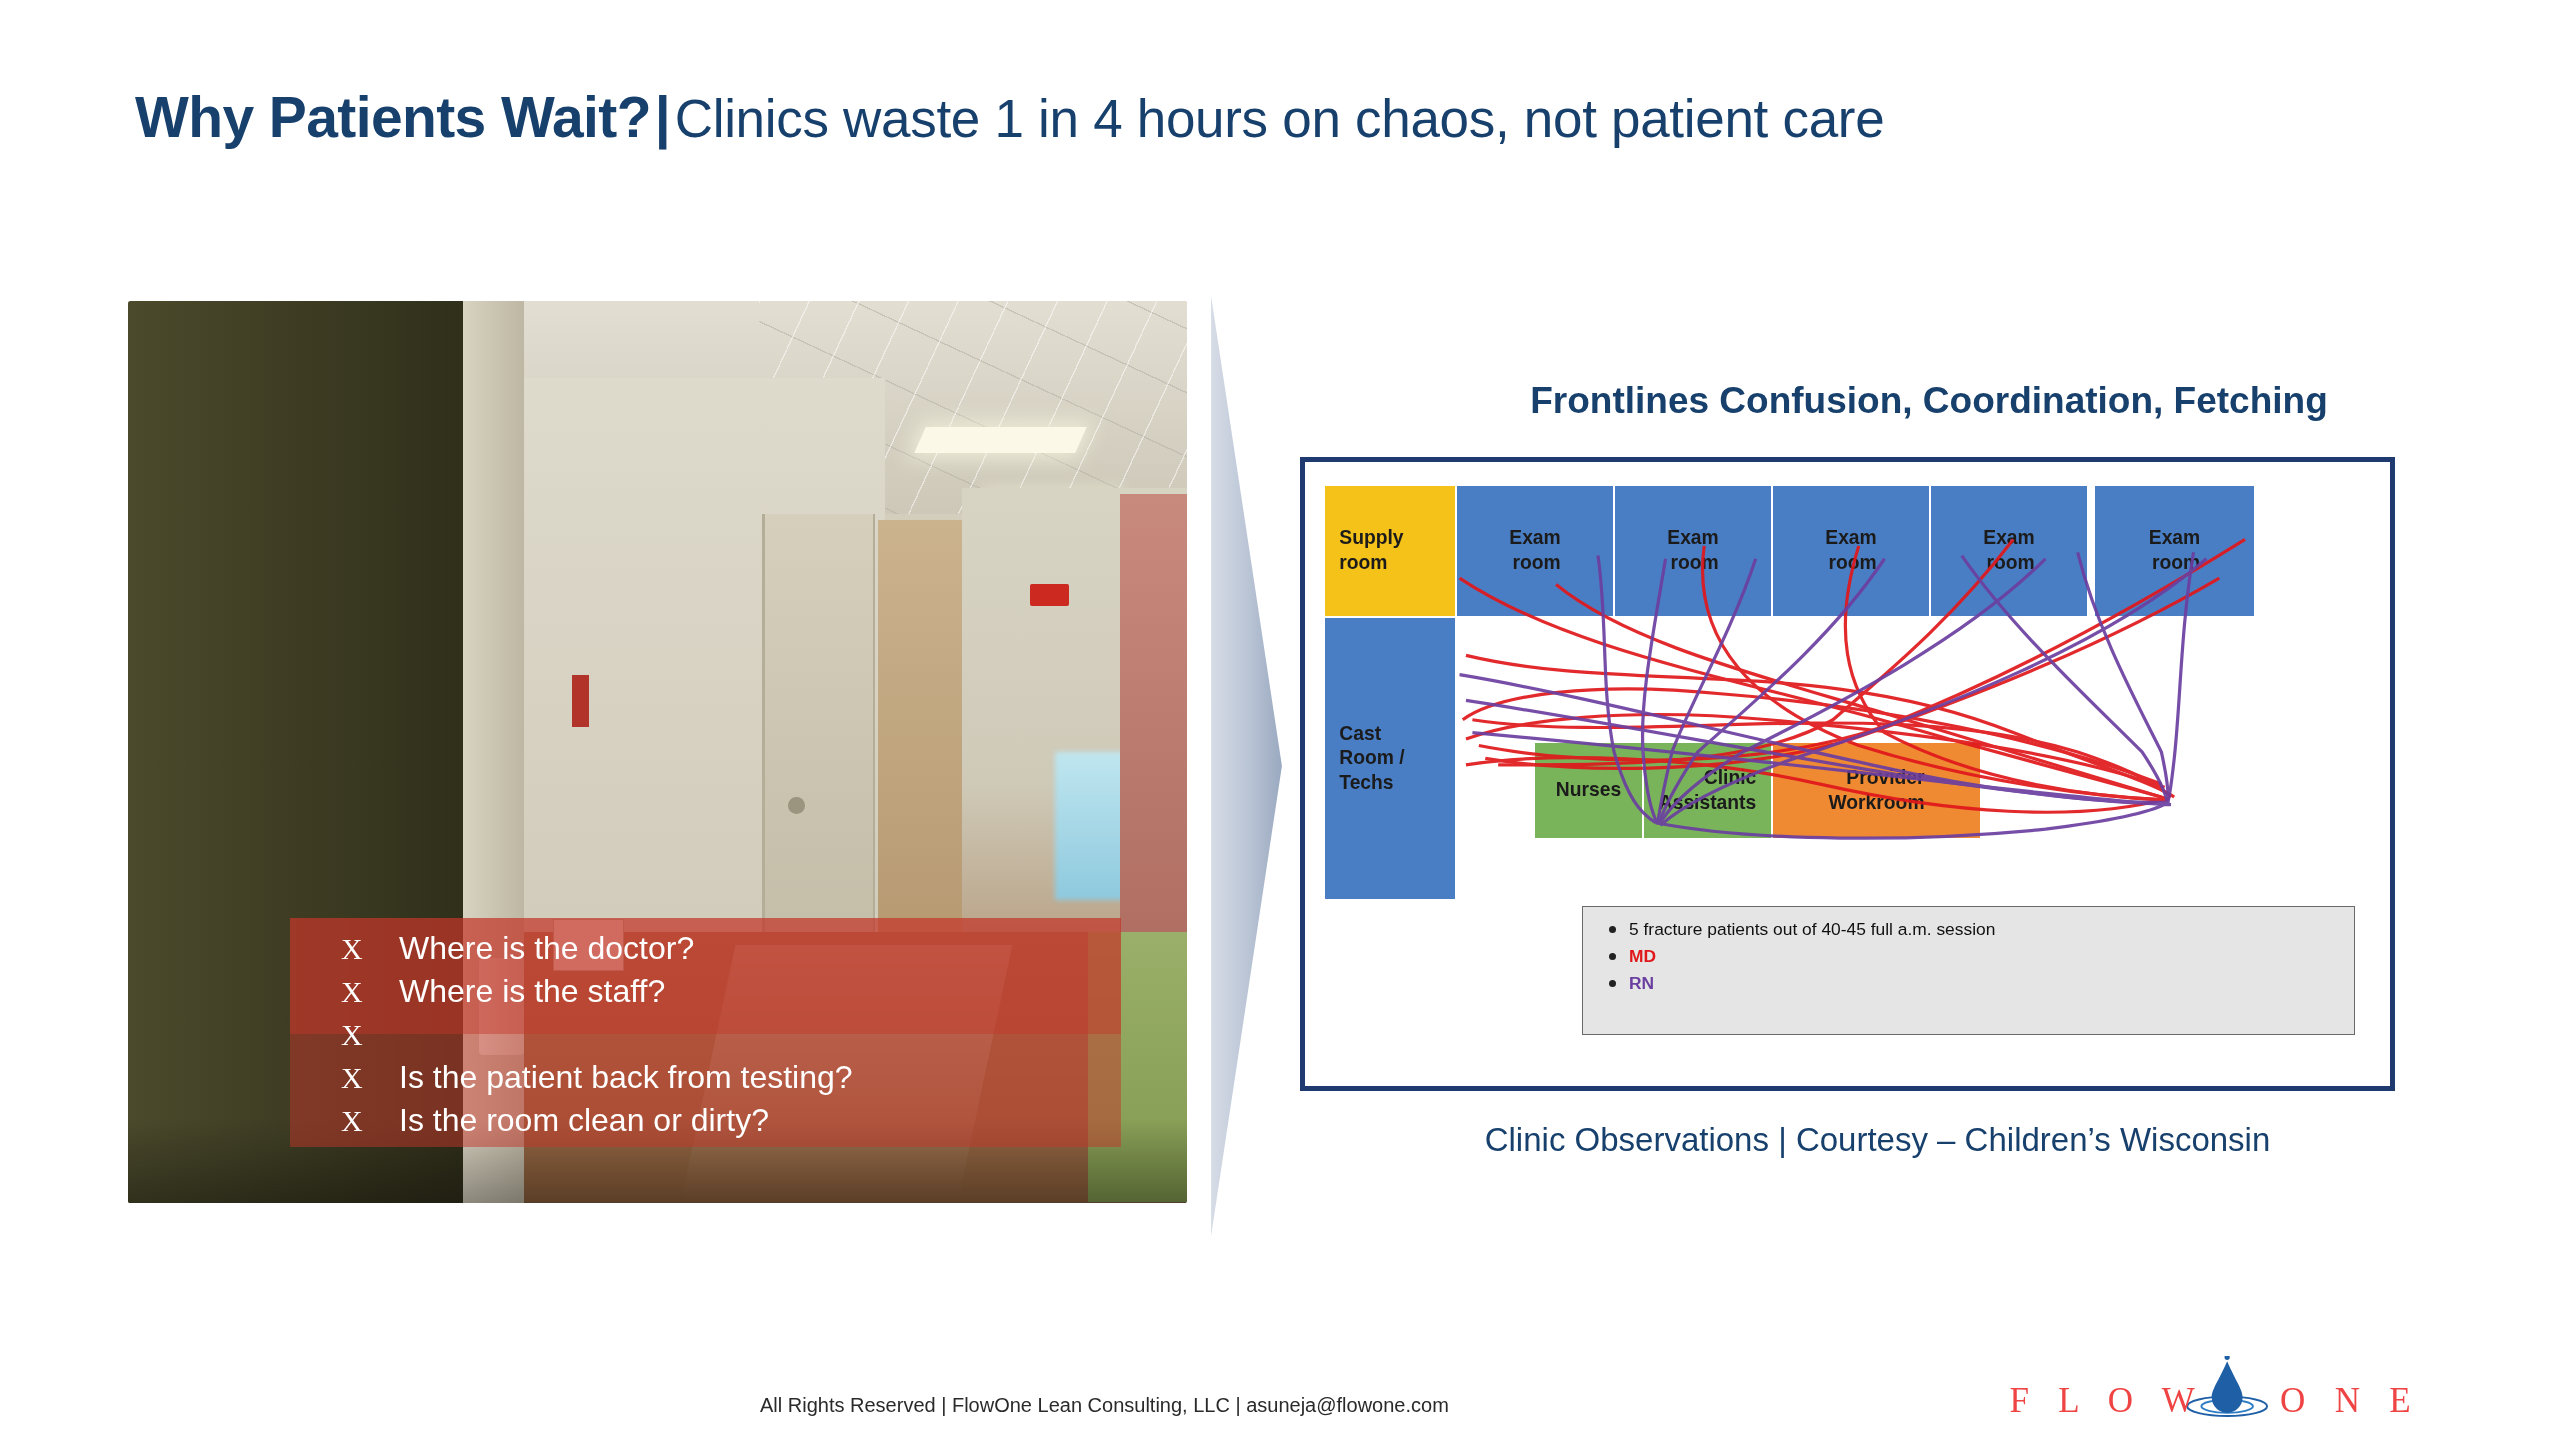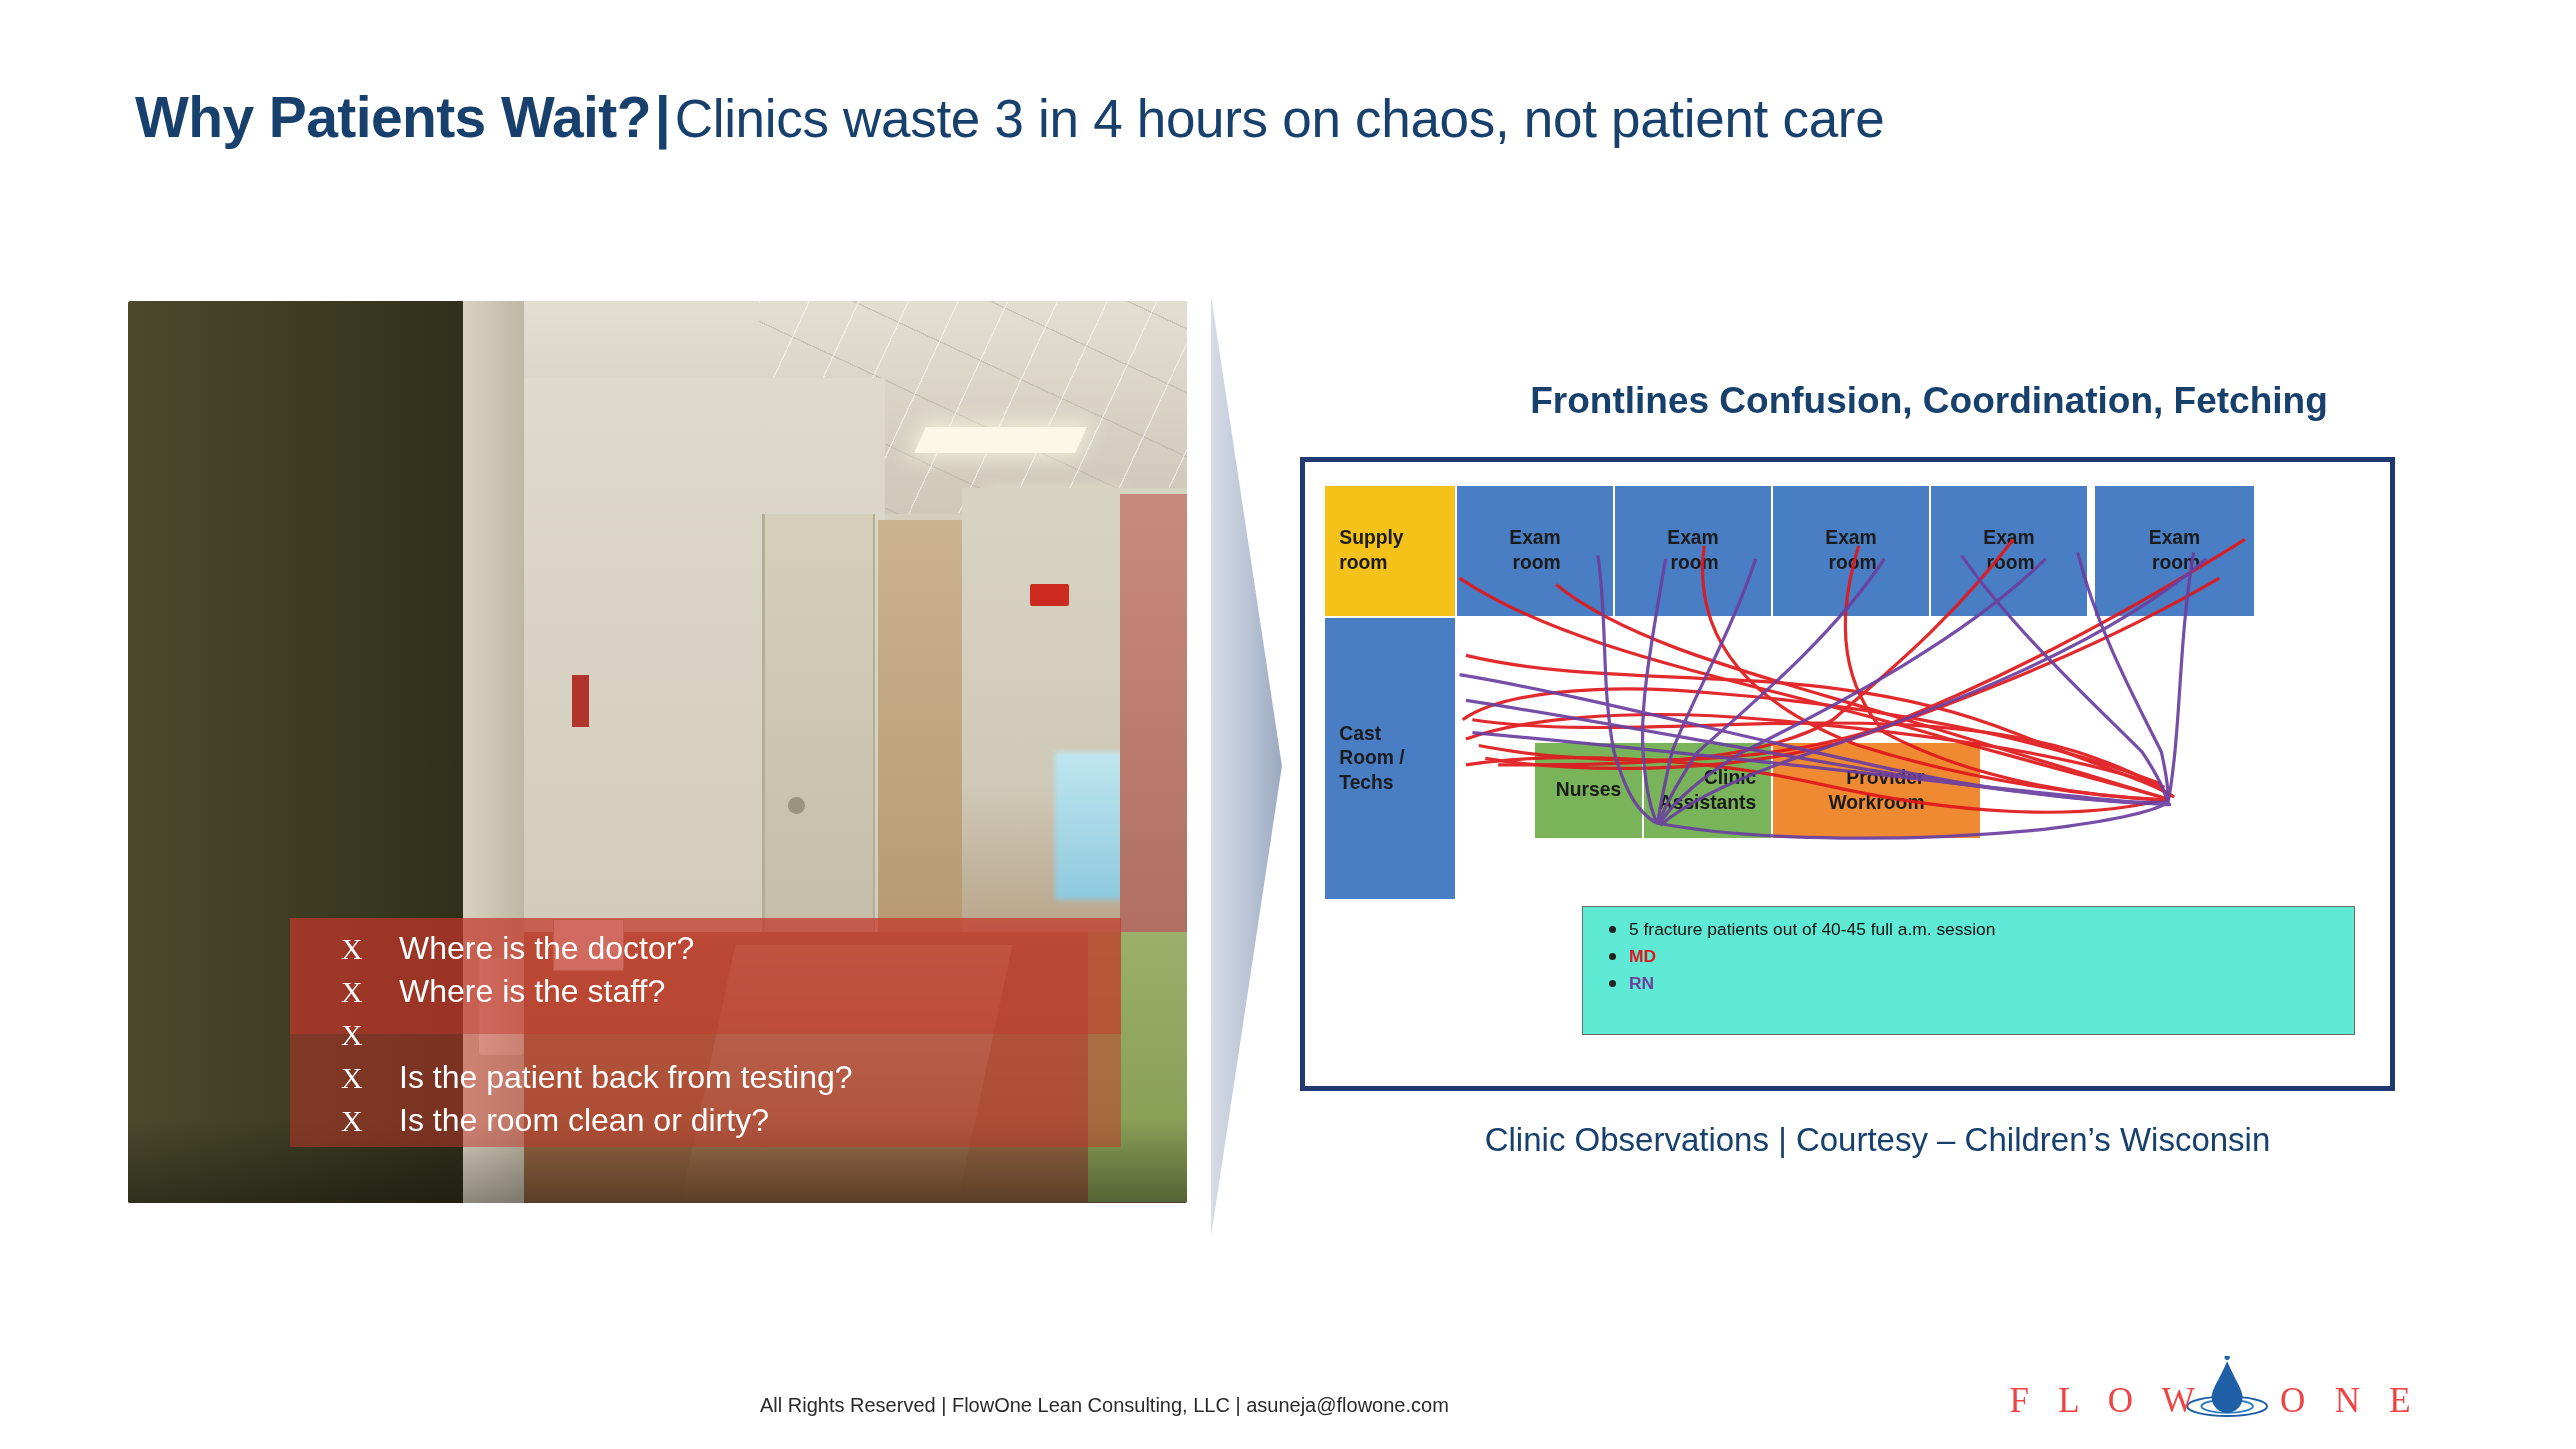--- a/index.html
+++ b/index.html
@@ -234,21 +234,21 @@
   .green { background: #79b35a; }
   .orange { background: #ef8a32; }
 
   .legend-box {
     position: absolute;
     left: 277px;
     top: 444px;
     width: 773px;
     height: 129px;
     border: 1.3px solid #6a6a6a;
-    background: #5eead4;
+    background: #e5e5e5;
     padding: 11.6px 0 0 26px;
     font-size: 17.4px;
     color: #111;
   }
   .legend-row { display: flex; align-items: center; margin-bottom: 6.4px; }
   .legend-dot {
     width: 7px; height: 7px; border-radius: 50%;
     background: #222; margin-right: 13px;
   }
   .legend-md { color: #e0181c; font-weight: bold; }
@@ -285,21 +285,21 @@
     font-size: 35px;
     letter-spacing: 10.3px;
     color: #ef4444;
     font-family: "Liberation Serif", serif;
   }
 </style>
 </head>
 <body>
 
 <div class="title-block">
-  <span class="title-strong">Why Patients Wait?</span><span class="title-bar">|</span><span class="title-light">Clinics waste 3 in 4 hours on chaos, not patient care</span>
+  <span class="title-strong">Why Patients Wait?</span><span class="title-bar">|</span><span class="title-light">Clinics waste 1 in 4 hours on chaos, not patient care</span>
 </div>
 
 <div class="photo-panel">
   <div class="photo-bg"></div>
   <div class="ceiling"></div>
   <div class="ceiling-grid"></div>
   <div class="light1"></div>
   <div class="light2"></div>
   <div class="wall-right"></div>
   <div class="corridor-far"></div>

